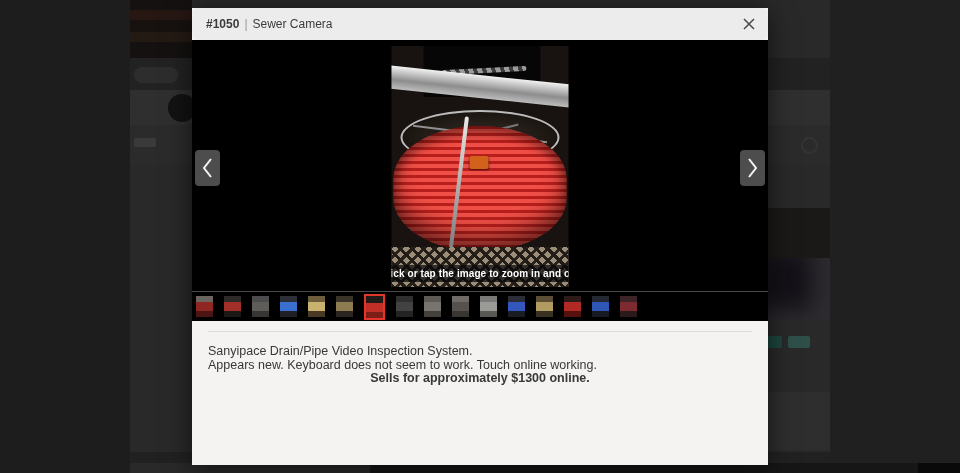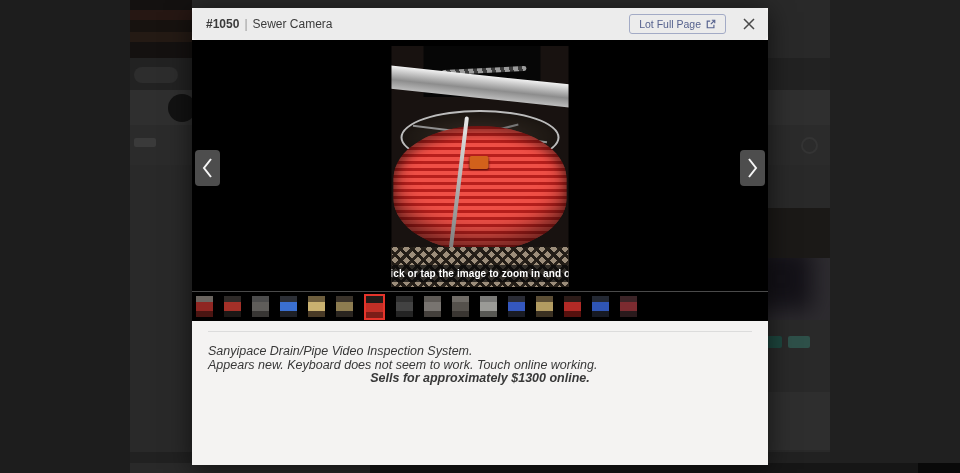--- a/index.html
+++ b/index.html
@@ -86,21 +86,21 @@
   
   .thumb-strip { height:30px; flex:0 0 30px; background:#000; border-top:1px solid #4a4a4a;
                  display:flex; align-items:center; padding-left:4px; gap:11px; overflow:hidden; }
   .thumb { width:17px; height:21px; flex:0 0 auto; cursor:pointer; }
   .thumb.selected { width:21px; height:26px; border:2px solid #e5342b; }
 
   
   .desc { flex:1; background:#f4f3f2; padding:10px 16px 0; }
   .desc h2 { font-size:16.5px; font-weight:400; color:#3e3e3e; margin:3px 0 9px; letter-spacing:.2px; }
   .desc .rule { border-bottom:1px solid #dcdcdc; margin-bottom:13px; }
-  .desc p { font-size:12.5px; color:#383838; line-height:13.5px;font-style:italic; }
+  .desc p { font-size:12.5px; color:#383838; line-height:13.5px; }
   .desc p.bold { font-weight:700;text-align:center; }
 </style>
 </head>
 <body>
 
 <div id="screen">
 
   <div class="bd bd-left"></div>
   <div class="bd bd-mid"></div>
   <div class="bd bd-right"></div>
@@ -121,30 +121,20 @@
   <div class="bd bd-bottom"></div>
   <div class="bd bd-corner"></div>
 
   <div class="modal">
 
     <div class="modal-header">
       <div class="lot-title">
         <b>#1050</b><span class="sep">|</span><span>Sewer Camera</span>
       </div>
       <div class="hdr-spacer"></div>
-      <button class="btn-fullpage">
-        <span>Lot Full Page</span>
-        <span style="display:flex">
-          <svg width="10" height="10" viewBox="0 0 12 12" fill="none" stroke="#56628e" stroke-width="1.4">
-            <path d="M9.5 7v3.5h-8v-8H5"></path>
-              <path d="M7 1.5h3.5V5"></path>
-              <path d="M10.2 1.8 5.8 6.2"></path>
-          </svg>
-        </span>
-      </button>
       <button class="btn-close">
         <span style="display:flex">
           <svg width="14" height="14" viewBox="0 0 14 14" stroke="#4a4a4a" stroke-width="1.5">
             <path d="M2 2 L12 12 M12 2 L2 12"></path>
           </svg>
         </span>
       </button>
     </div>
 
     <div class="stage">

